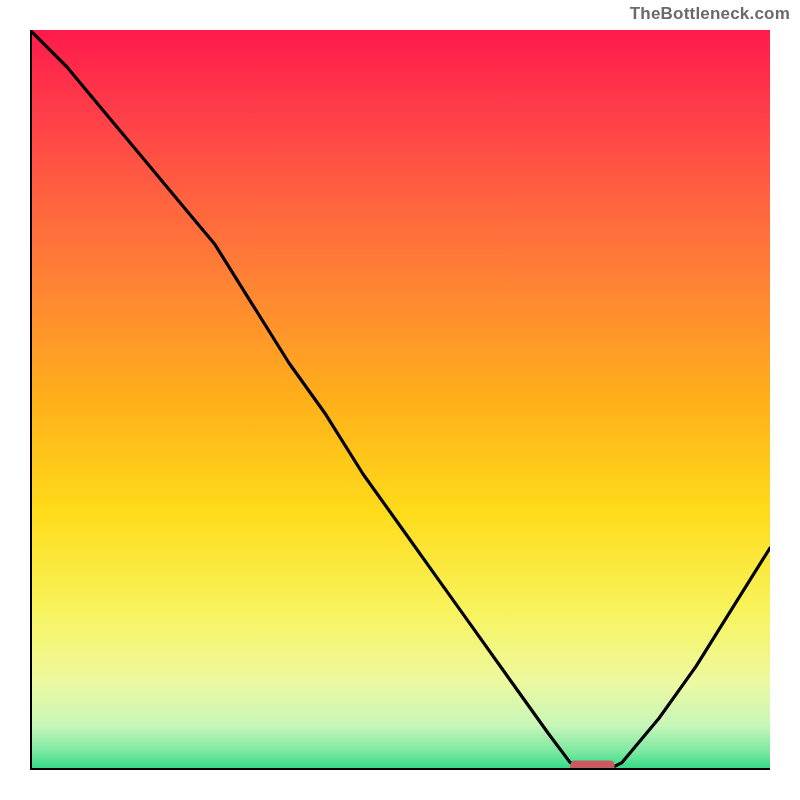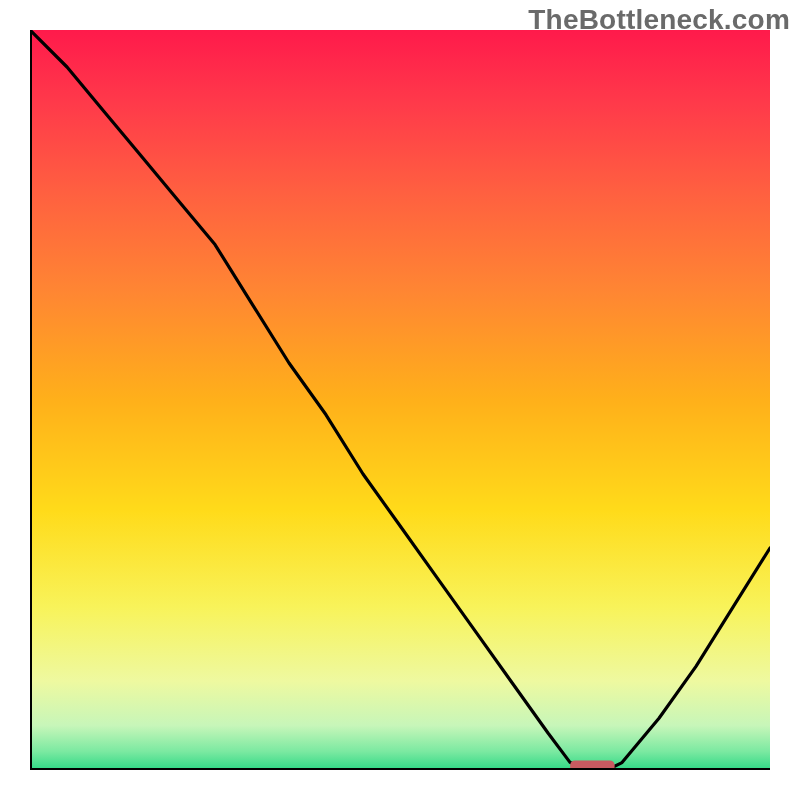--- a/index.html
+++ b/index.html
@@ -13,21 +13,21 @@
   }
   .frame {
     position: relative;
     width: 800px;
     height: 800px;
   }
   .watermark {
     position: absolute;
     top: 4px;
     right: 10px;
-    font-size: 28px;
+    font-size: 17px;
     font-weight: 600;
     color: #6a6a6a;
     letter-spacing: 0.2px;
   }
   .plot-wrap {
     position: absolute;
     left: 30px;
     top: 30px;
     width: 740px;
     height: 740px;

